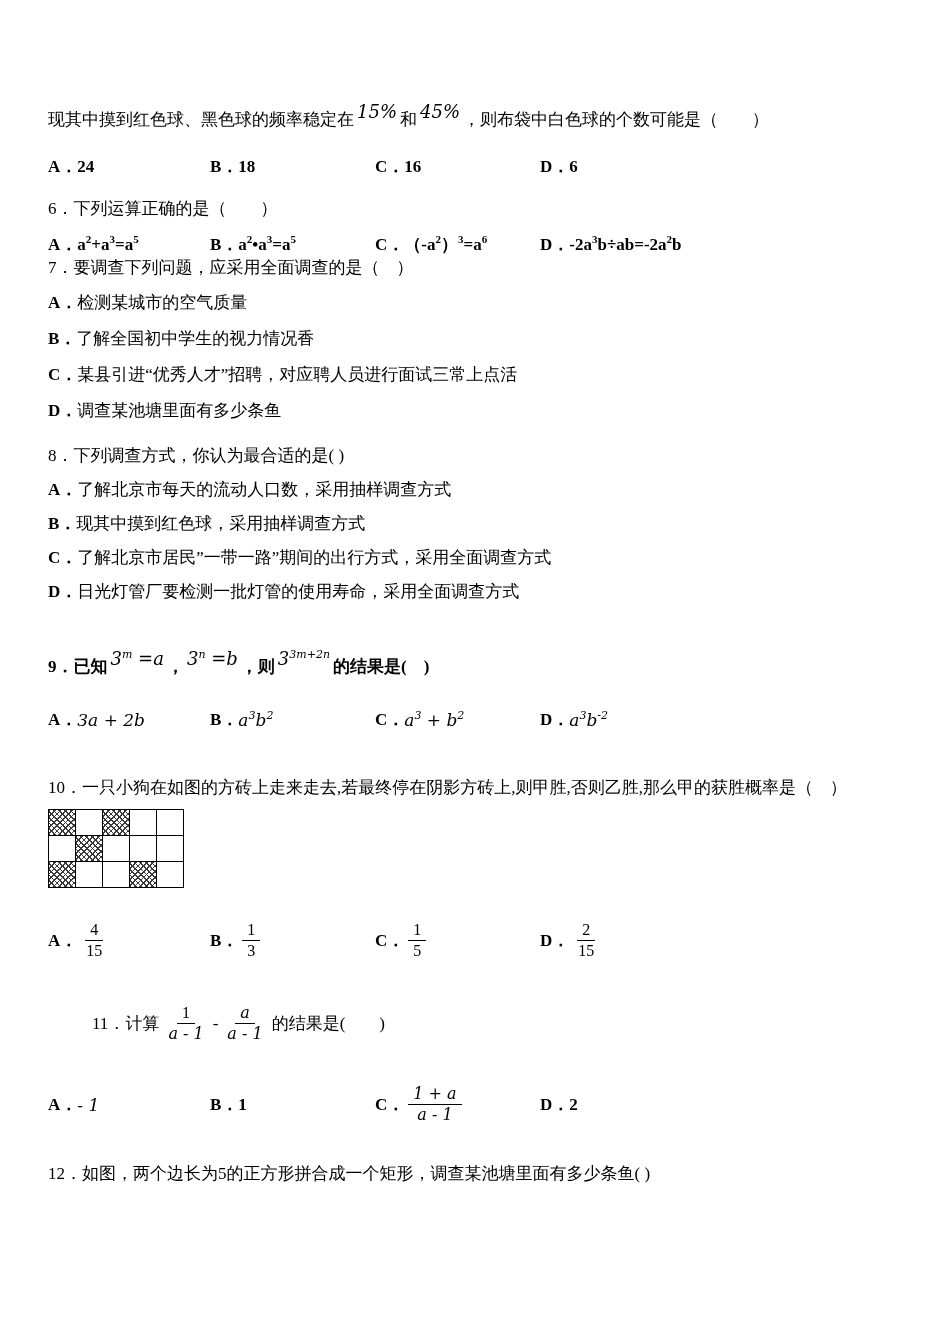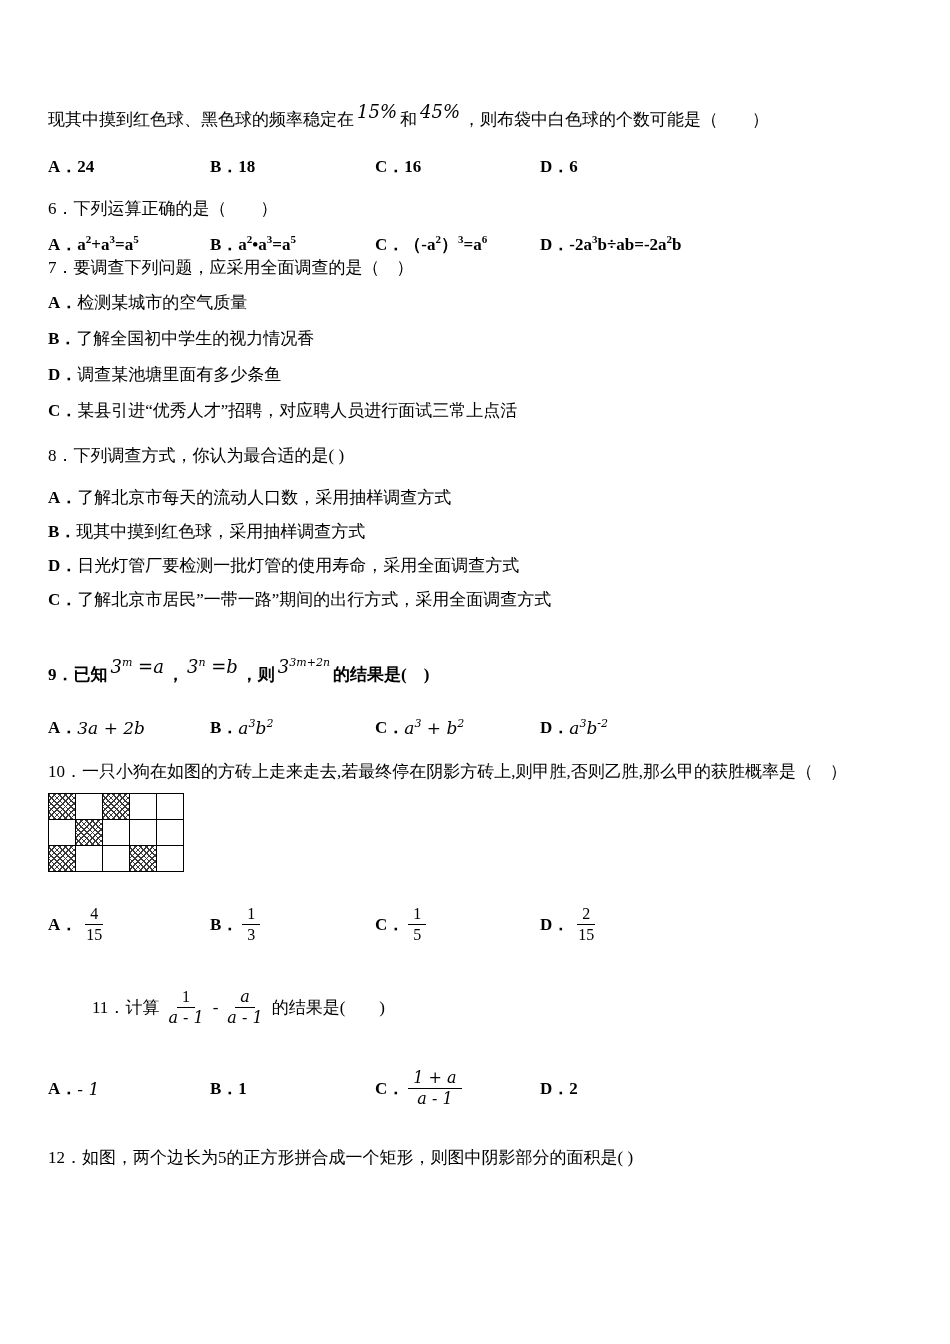--- a/index.html
+++ b/index.html
@@ -47,24 +47,24 @@
   }
 
   
   .q5-stem  { margin-top: 108px; }
   .q5-opts  { margin-top: 24px; }
   .q6-stem  { margin-top: 20px; }
   .q6-opts  { margin-top: 13px; }
   .q7-stem  { margin-top: 1px; }
   .q7-opts  { margin-top: 6px; }
   .q8-stem  { margin-top: 16px; }
-  .q8-opts  { margin-top: 14px; }
+  .q8-opts  { margin-top: 6px; }
   .q9-stem  { margin-top: 44px; line-height: 26px; }
   .q9-opts  { margin-top: 28px; }
-  .q10-stem { margin-top: 22px; }
+  .q10-stem { margin-top: 46px; }
   .q10-opts { margin-top: 32px; }
   .q11-stem { margin-top: 42px; display: flex; align-items: center; margin-left: 44px; }
   .q11-opts { margin-top: 40px; }
   .q12-stem { margin-top: 38px; }
 </style>
 </head>
 <body>
 
 <div class="page">
 
@@ -112,32 +112,32 @@
         <span class="mb">-2a<sup>3</sup>b÷ab=-2a<sup>2</sup>b</span>
       </div>
   </div>
 
   <div class="stem q7-stem">
     <span>7．</span><span>要调查下列问题，应采用全面调查的是（　）</span>
   </div>
   <div class="list q7-opts">
     <div class="list-item"><span class="opt-label">A．</span><span>检测某城市的空气质量</span></div>
     <div class="list-item"><span class="opt-label">B．</span><span>了解全国初中学生的视力情况香</span></div>
+    <div class="list-item"><span class="opt-label">C．</span><span>某县引进“优秀人才”招聘，对应聘人员进行面试三常上点活</span></div>
     <div class="list-item"><span class="opt-label">D．</span><span>调查某池塘里面有多少条鱼</span></div>
-    <div class="list-item"><span class="opt-label">C．</span><span>某县引进“优秀人才”招聘，对应聘人员进行面试三常上点活</span></div>
   </div>
 
   <div class="stem q8-stem">
     <span>8．</span><span>下列调查方式，你认为最合适的是(  )</span>
   </div>
   <div class="list list-tight q8-opts">
     <div class="list-item"><span class="opt-label">A．</span><span>了解北京市每天的流动人口数，采用抽样调查方式</span></div>
     <div class="list-item"><span class="opt-label">B．</span><span>现其中摸到红色球，采用抽样调查方式</span></div>
+    <div class="list-item"><span class="opt-label">C．</span><span>了解北京市居民”一带一路”期间的出行方式，采用全面调查方式</span></div>
     <div class="list-item"><span class="opt-label">D．</span><span>日光灯管厂要检测一批灯管的使用寿命，采用全面调查方式</span></div>
-    <div class="list-item"><span class="opt-label">C．</span><span>了解北京市居民”一带一路”期间的出行方式，采用全面调查方式</span></div>
   </div>
 
   <div class="stem q9-stem">
     <span class="bold">9．</span><span class="bold">已知</span><span class="raised mi">3<sup>m</sup> =a</span><span class="bold">，</span><span class="raised mi">3<sup>n</sup> =b</span><span class="bold">，则</span><span class="raised mi">3<sup>3m+2n</sup></span><span class="bold">的结果是(　)</span>
   </div>
   <div class="opt-row q9-opts">
     <div class="opt">
         <span class="opt-label">A．</span>
         <span class="mi">3a + 2b</span>
       </div>
@@ -236,16 +236,16 @@
           <span class="den mi">a - 1</span>
         </span>
       </div>
     <div class="opt">
         <span class="opt-label">D．</span>
         <span class="bold">2</span>
       </div>
   </div>
 
   <div class="stem q12-stem">
-    <span>12．</span><span>如图，两个边长为5的正方形拼合成一个矩形，则图中阴影部分的面积是( )</span>
+    <span>12．</span><span>如图，两个边长为5的正方形拼合成一个矩形，调查某池塘里面有多少条鱼( )</span>
   </div>
 
 </div>
 
 </body></html>

